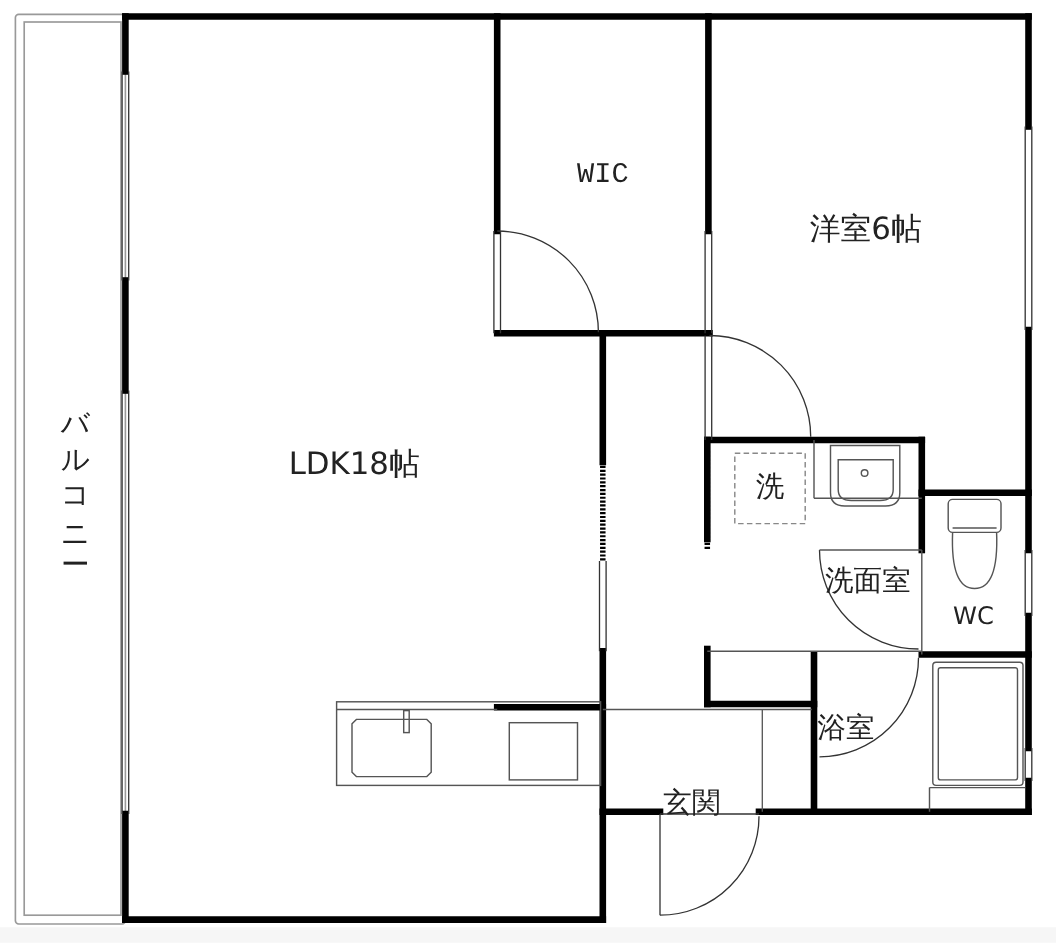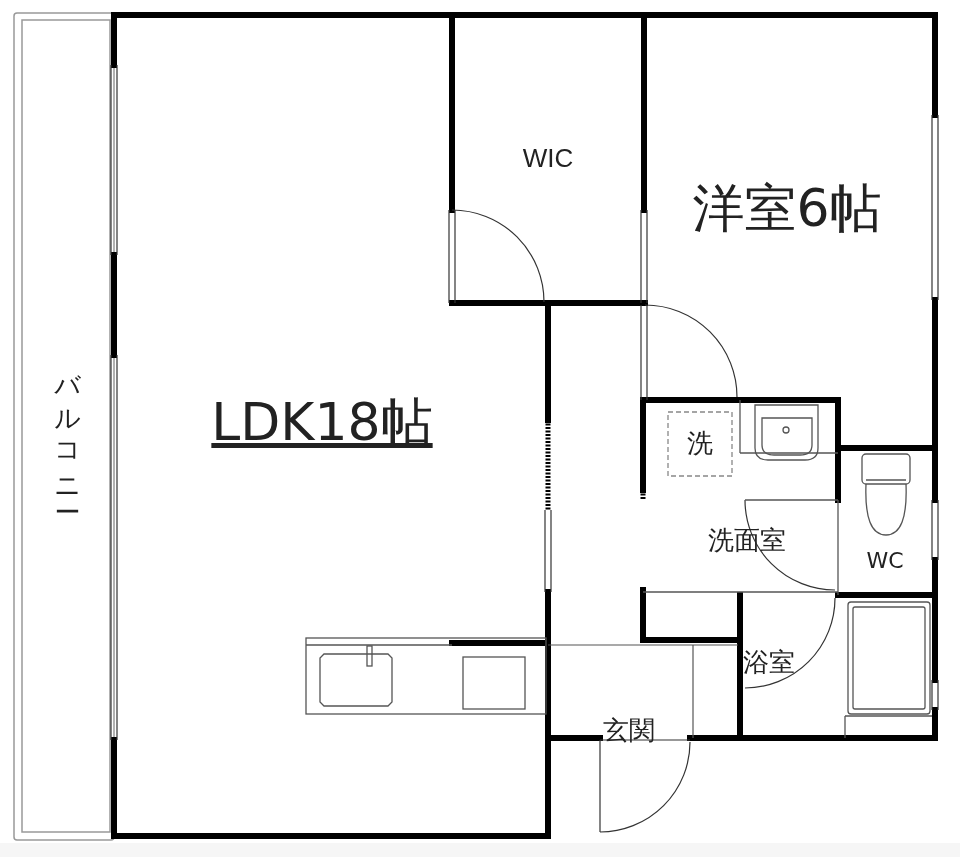--- a/index.html
+++ b/index.html
@@ -1,22 +1,22 @@
 <!DOCTYPE html>
 <html><head>
 <meta charset="utf-8">
 <style>
   html, body { margin:0; padding:0; background:#ffffff; }
   body { width:960px; height:857px; position:relative; overflow:hidden; font-family:"DejaVu Sans", sans-serif; }
   #plan { position:absolute; left:0; top:0; width:960px; height:857px; }
   .lbl { position:absolute; color:#222; white-space:nowrap; transform:translate(-50%,-50%); line-height:1; }
-  .lbl-lg { font-size:52px; }
+  .lbl-lg { font-size:28px; }
   .lbl-md { font-size:26px; }
   .lbl-sm { font-size:22px;text-align:right; }
-  .lbl-mono { font-family:Liberation Sans, sans-serif; }
+  .lbl-mono { font-family:Liberation Mono, monospace; }
   .lbl-vert { writing-mode:vertical-rl; letter-spacing:6px; font-size:26px; }
   .bottom-strip { position:absolute; left:0; top:843px; width:960px; height:14px; background:#f6f6f6; }
 </style>
 </head>
 <body>
 
 <div>
 <svg id="plan" viewBox="0 0 960 857" xmlns="http://www.w3.org/2000/svg">
 
   <g fill="none" stroke="#999" stroke-width="1.5">
@@ -133,23 +133,23 @@
     <line x1="845" y1="716" x2="932" y2="716"></line>
   </g>
 
   <g stroke="#555" stroke-width="1.2" fill="none">
     <line x1="693" y1="645" x2="693" y2="738"></line>
     <line x1="548" y1="645" x2="738" y2="645"></line>
   </g>
 </svg>
 
 <div class="lbl lbl-vert" style="left:68px; top:430px; transform:translate(-50%,-50%);">バルコニー</div>
-<div class="lbl lbl-lg" style="left:322px; top:422px;text-decoration:underline;">LDK18帖</div>
+<div class="lbl lbl-lg" style="left:322px; top:422px;">LDK18帖</div>
 <div class="lbl lbl-md lbl-mono" style="left:548px; top:158px;">WIC</div>
 <div class="lbl lbl-lg" style="left:787px; top:208px;">洋室6帖</div>
-<div class="lbl lbl-md" style="left:747px; top:528px;margin-top:12px;">洗面室</div>
+<div class="lbl lbl-md" style="left:789px; top:528px;">洗面室</div>
 <div class="lbl lbl-md" style="left:700px; top:443px;">洗</div>
 <div class="lbl lbl-sm" style="left:885px; top:561px;">WC</div>
 <div class="lbl lbl-md" style="left:769px; top:662px;">浴室</div>
 <div class="lbl lbl-md" style="left:629px; top:730px;">玄関</div>
 </div>
 
 <div class="bottom-strip"></div>
 
 </body></html>

